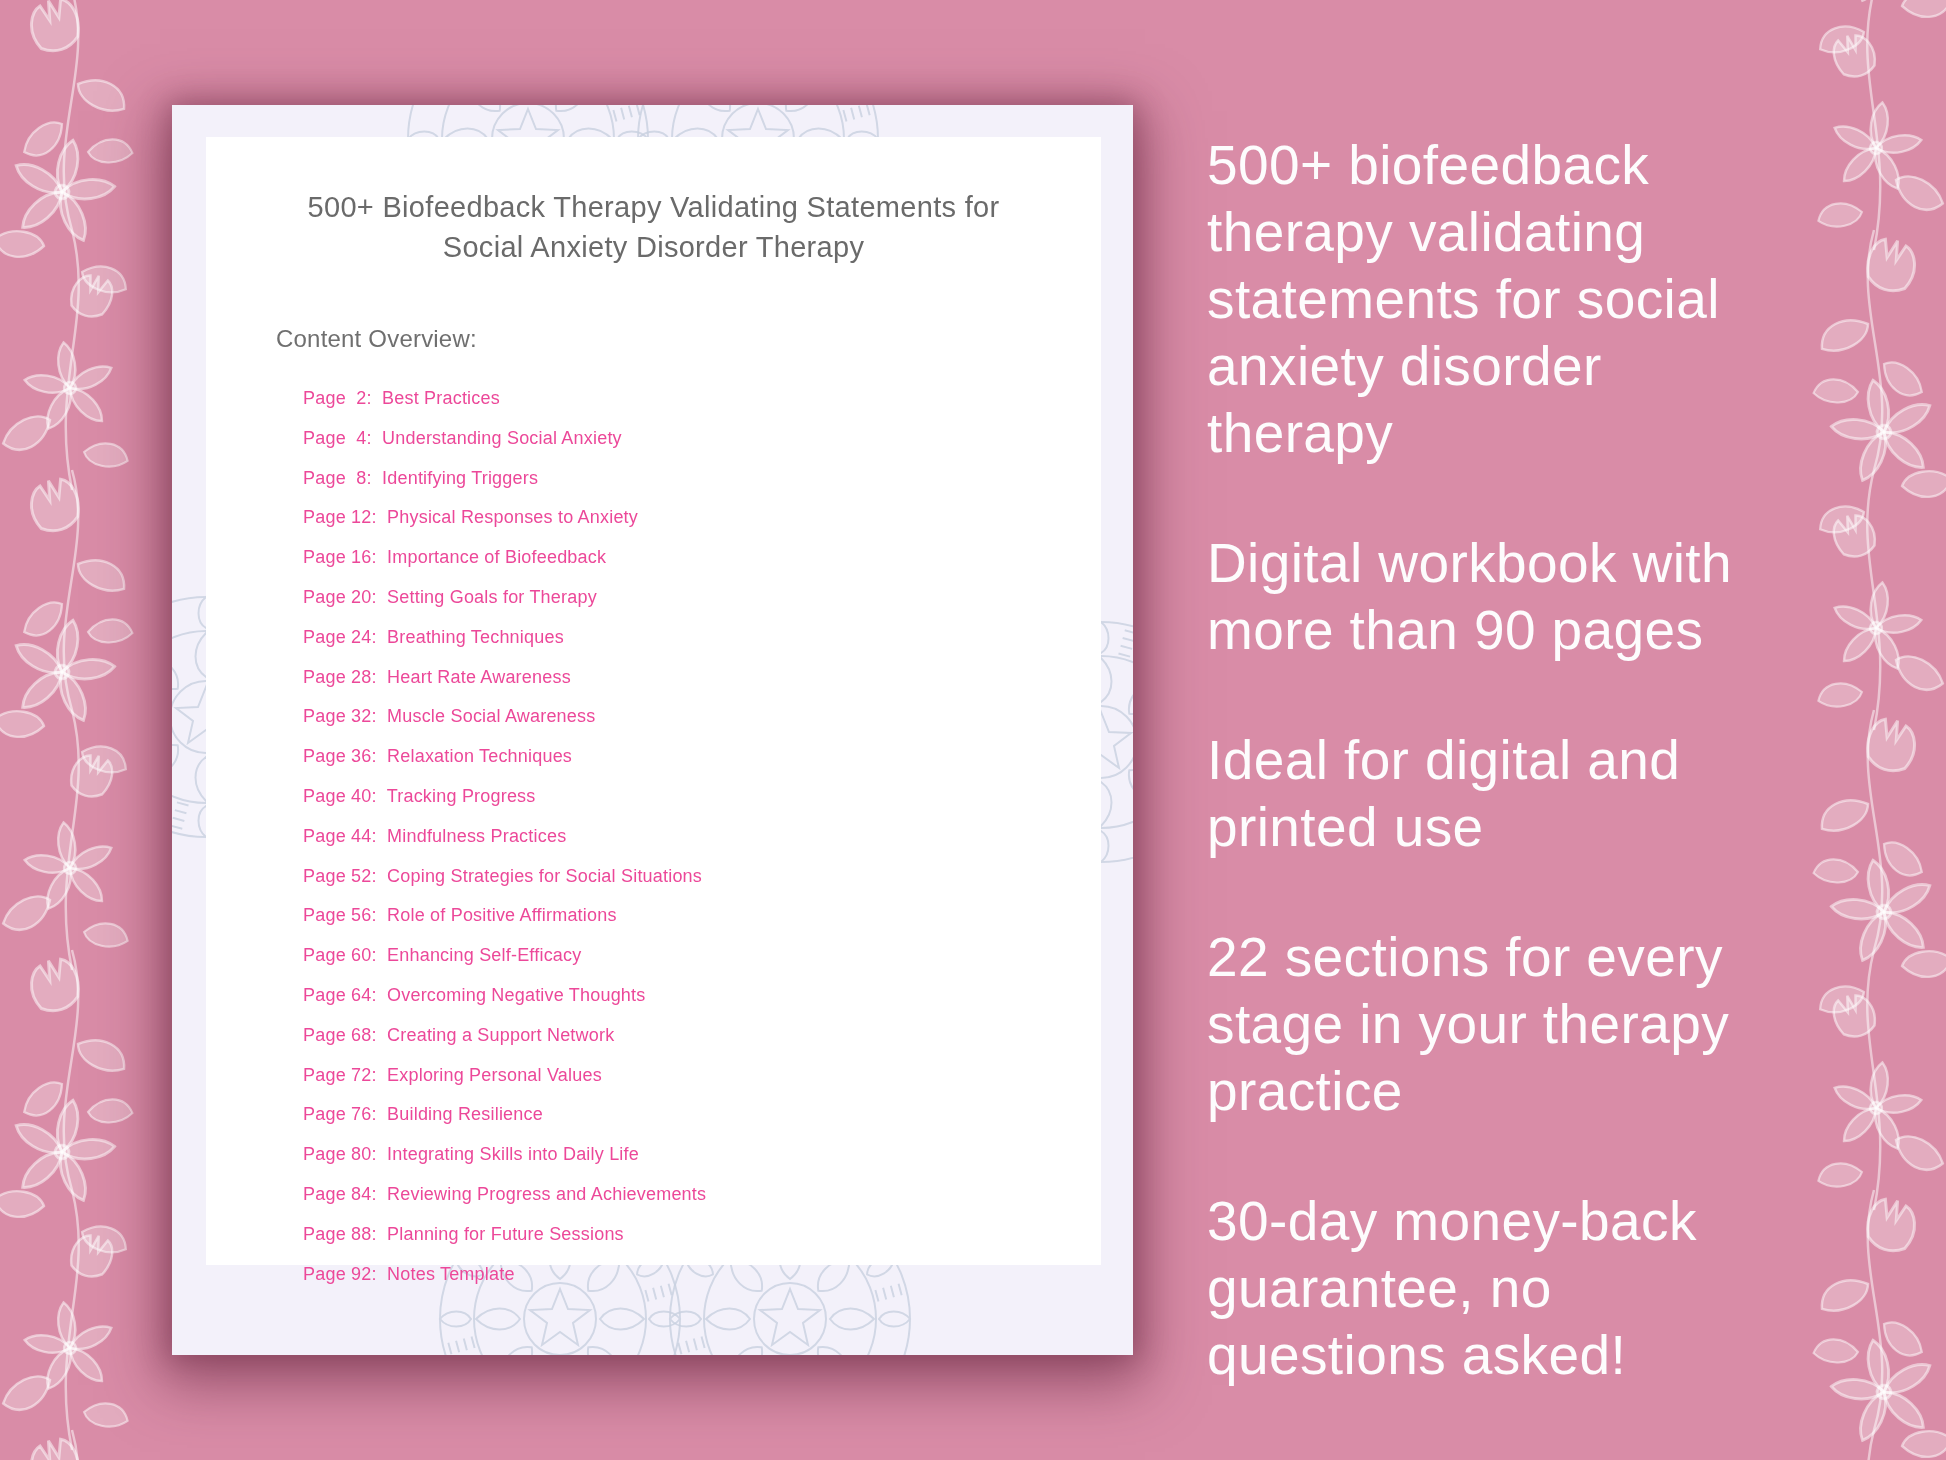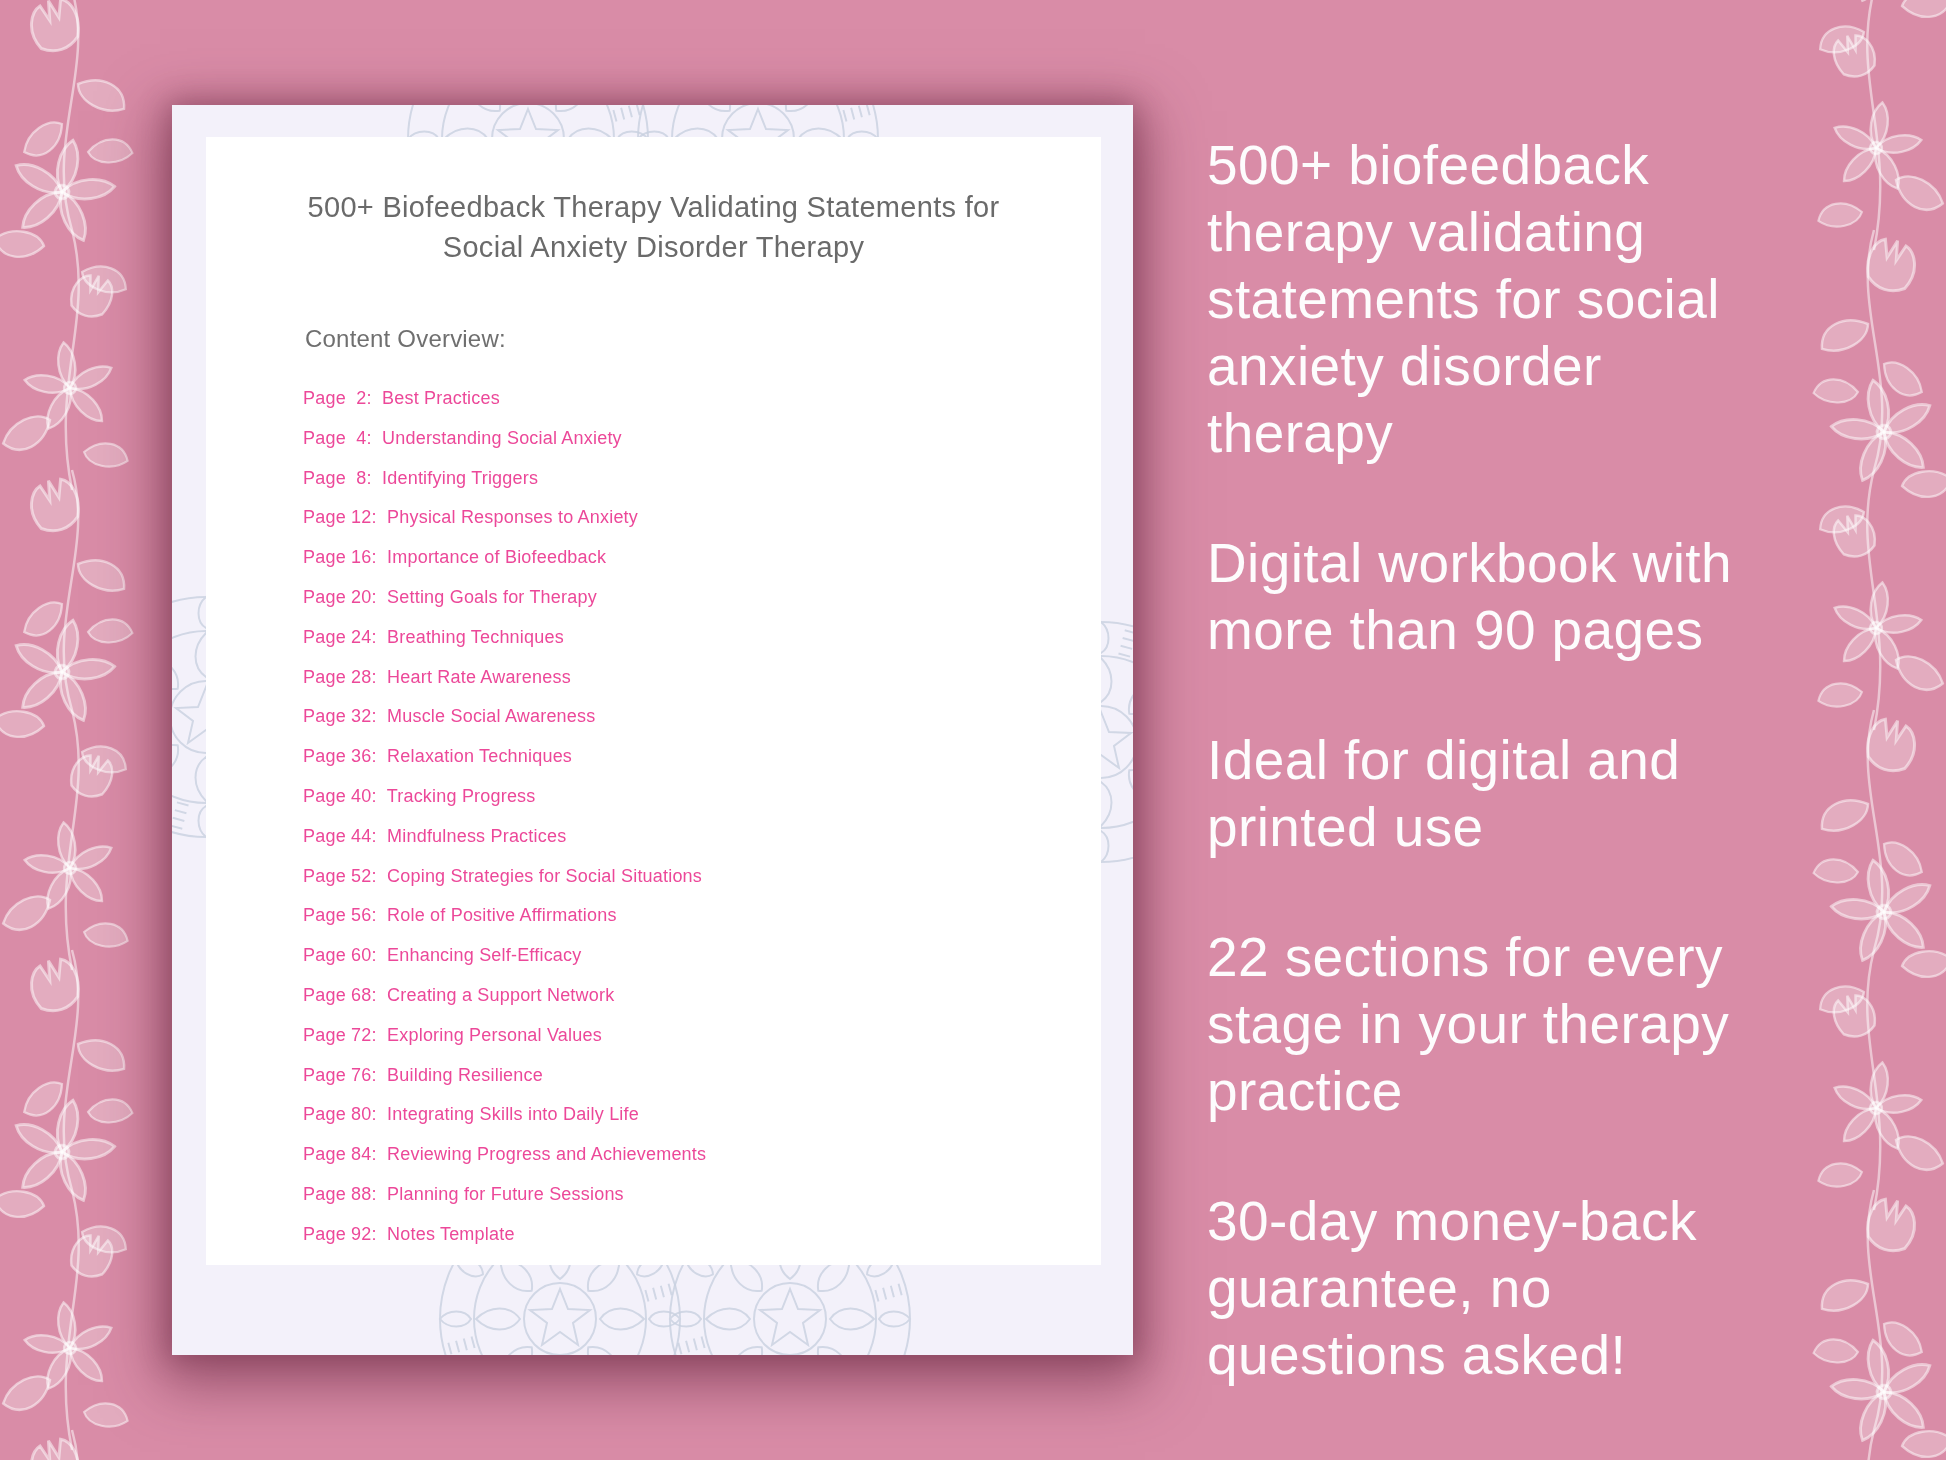--- a/index.html
+++ b/index.html
@@ -27,21 +27,21 @@
     background:#ffffff;
   }
   .doc-title{
     margin-top:50px;
     text-align:center;
     font-size:29px;line-height:40px;
     font-weight:500;color:#6a6a6a;letter-spacing:.3px;
     white-space:pre-line;
   }
   .overview-heading{
-    margin:58px 0 0 99px;
+    margin:58px 0 0 70px;
     font-size:24px;color:#6f6f6f;letter-spacing:.2px;
   }
   .toc{margin:26px 0 0 97px;}
   .toc-entry{
     font-size:18px;line-height:39.8px;
     color:#ec4899;letter-spacing:.2px;
     white-space:pre;
   }
   
   .benefits{
@@ -185,20 +185,21 @@
         <div class="toc-entry">Page 20:  Setting Goals for Therapy</div>
         <div class="toc-entry">Page 24:  Breathing Techniques</div>
         <div class="toc-entry">Page 28:  Heart Rate Awareness</div>
         <div class="toc-entry">Page 32:  Muscle Social Awareness</div>
         <div class="toc-entry">Page 36:  Relaxation Techniques</div>
         <div class="toc-entry">Page 40:  Tracking Progress</div>
         <div class="toc-entry">Page 44:  Mindfulness Practices</div>
         <div class="toc-entry">Page 52:  Coping Strategies for Social Situations</div>
         <div class="toc-entry">Page 56:  Role of Positive Affirmations</div>
         <div class="toc-entry">Page 60:  Enhancing Self-Efficacy</div>
+        <div class="toc-entry">Page 64:  Overcoming Negative Thoughts</div>
         <div class="toc-entry">Page 68:  Creating a Support Network</div>
         <div class="toc-entry">Page 72:  Exploring Personal Values</div>
         <div class="toc-entry">Page 76:  Building Resilience</div>
         <div class="toc-entry">Page 80:  Integrating Skills into Daily Life</div>
         <div class="toc-entry">Page 84:  Reviewing Progress and Achievements</div>
         <div class="toc-entry">Page 88:  Planning for Future Sessions</div>
         <div class="toc-entry">Page 92:  Notes Template</div>
       </div>
   </div>
 </div>

